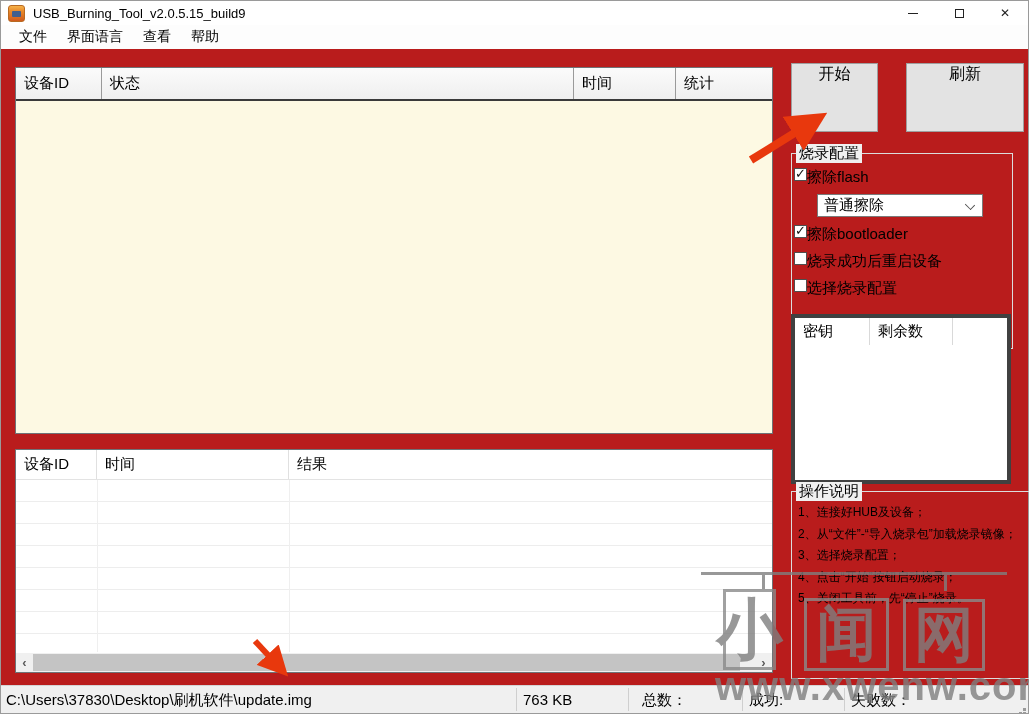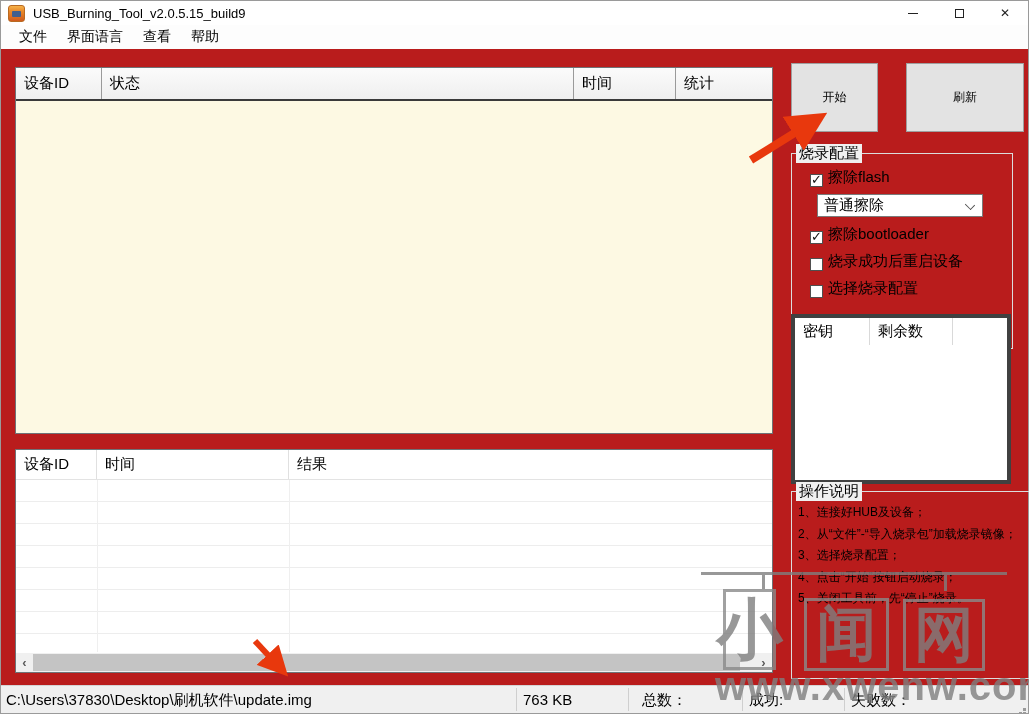--- a/index.html
+++ b/index.html
@@ -26,29 +26,29 @@
   .main { position:absolute; left:0; top:48px; right:0; bottom:28px; background:#b91c1c; }
 
   
   .device-panel { position:absolute; left:14px; top:18px; width:758px; height:367px; border:1px solid #6f7276; background:#fdf9e3; }
   .device-header { display:flex; height:33px; background:#f3f3f3; border-bottom:2px solid #3a3a3a; }
   .device-header .hcell { border-right:1px solid #9a9a9a; display:flex; align-items:center; padding-left:8px; font-size:15px; background:linear-gradient(#fbfbfb,#efefef); }
   .device-header .hcell:last-child { border-right:none; }
   .dc0{width:86px;} .dc1{width:472px;} .dc2{width:102px;} .dc3{flex:1;}
 
   
-  .btn { position:absolute; background:#e3e3e3; border:1px solid #9f9f9f; font-size:12px; display:flex; align-items:center; justify-content:center; }
+  .btn { position:absolute; background:#e3e3e3; border:1px solid #9f9f9f; font-size:16px; display:flex; align-items:flex-start; justify-content:center; }
   .btn-start { left:790px; top:14px; width:87px; height:69px; }
   .btn-refresh { left:905px; top:14px; width:118px; height:69px; }
 
   
   .groupbox { position:absolute; border:1px solid #dcdcdc; }
   .groupbox > .gb-label { position:absolute; top:-10px; left:4px; background:#f0f0f0; padding:0 3px; font-size:15px; }
   .config-box { left:790px; top:104px; width:222px; height:196px; }
-  .cfg-row { position:absolute; left:18px; display:flex; align-items:flex-end; gap:5px; }
+  .cfg-row { position:absolute; left:2px; display:flex; align-items:flex-start; }
   .checkbox { width:13px; height:13px; background:#fff; border:1px solid #4f4f4f; position:relative; flex:none; }
   .checkbox.checked::after { content:"✓"; position:absolute; left:0px; top:-3px; font-size:13px; font-weight:bold; color:#111; }
   .combo { position:absolute; left:25px; top:40px; width:166px; height:23px; background:#fff; border:1px solid #7a7a7a; display:flex; align-items:center; padding-left:6px; font-size:15px; }
   .combo .chev { position:absolute; right:8px; top:6px; width:8px; height:8px; border-right:1px solid #4f4f4f; border-bottom:1px solid #4f4f4f; transform:rotate(45deg) scaleY(.8); }
 
   
   .key-table { position:absolute; left:790px; top:265px; width:220px; height:170px; background:#fff; border:4px solid #404040; }
   .key-header { display:flex; height:27px; }
   .key-header .kcell { border-right:1px solid #d9d9d9; display:flex; align-items:center; padding-left:8px; font-size:15px; }
   .kc0{width:75px;} .kc1{width:83px;} .kc2{flex:1; border-right:none!important;}

